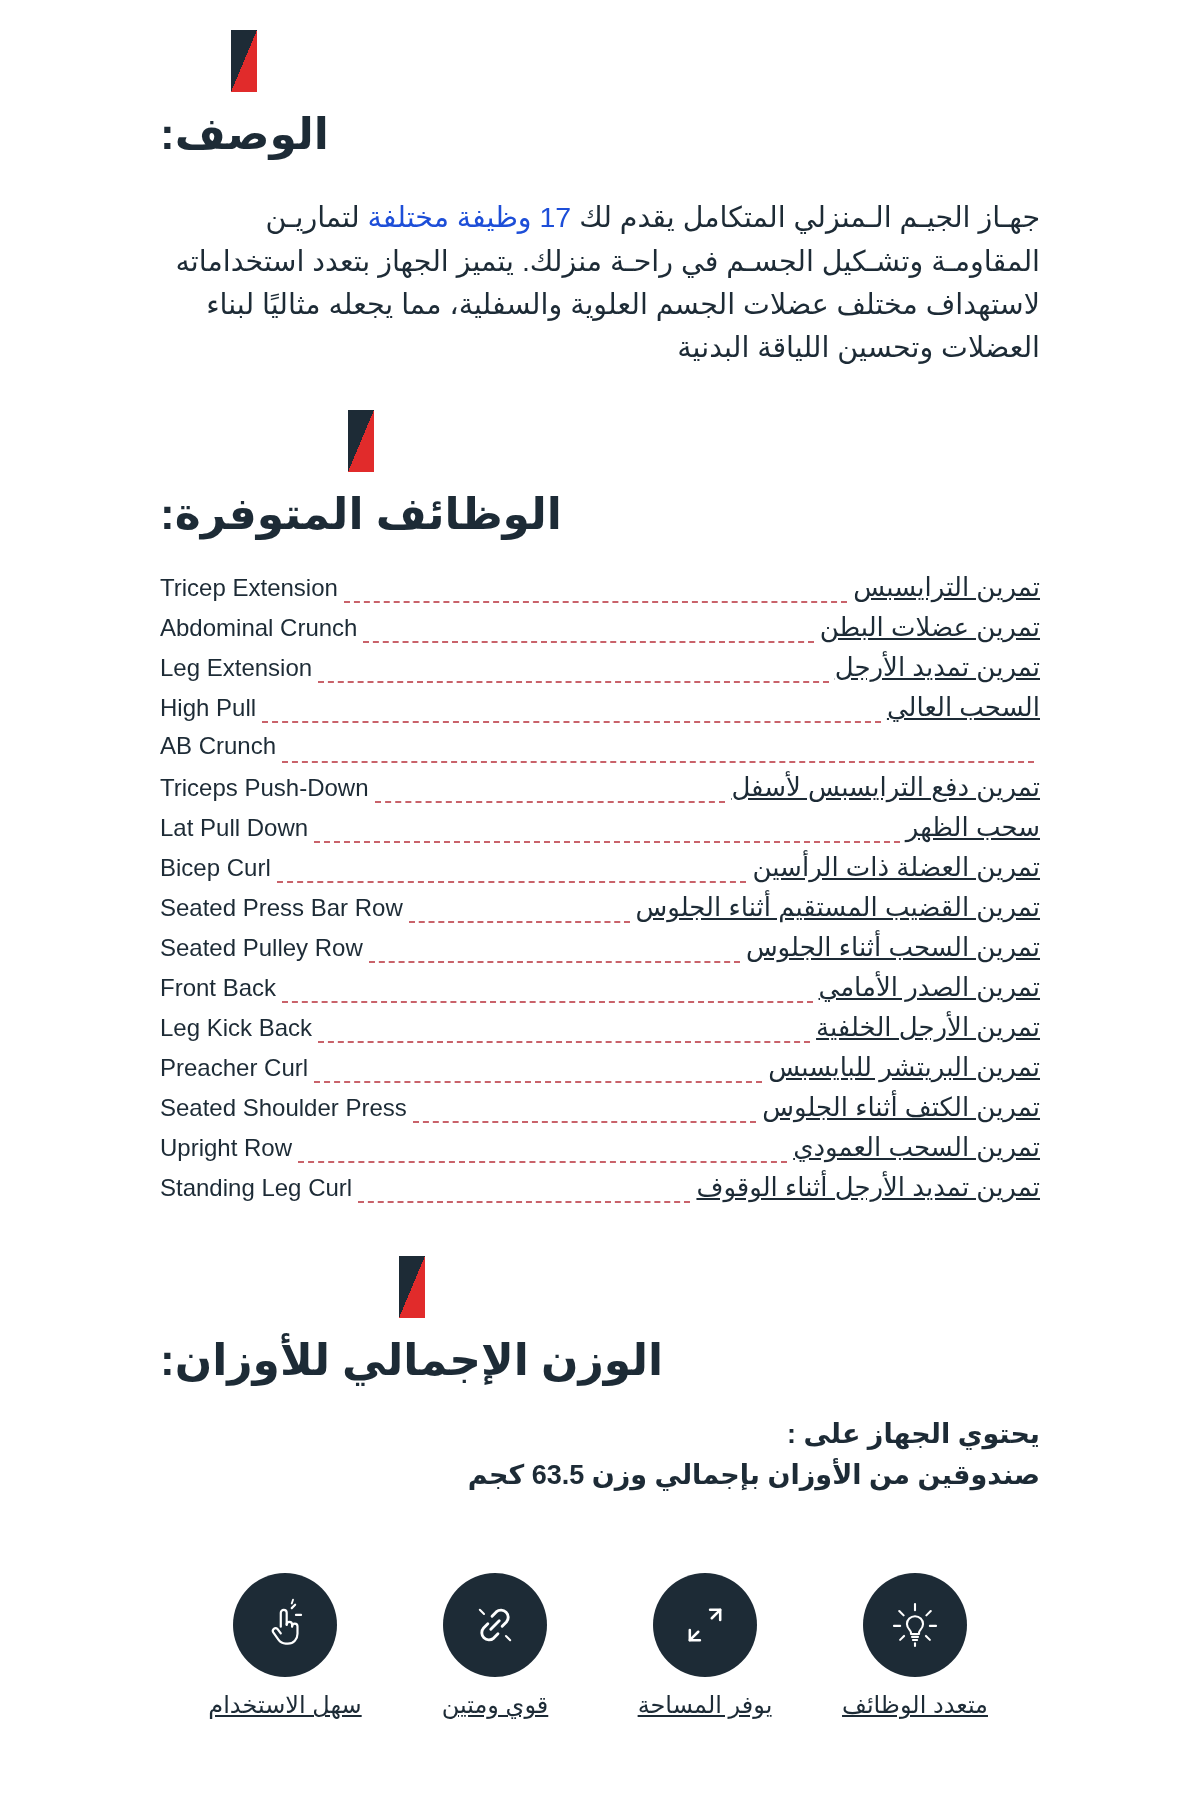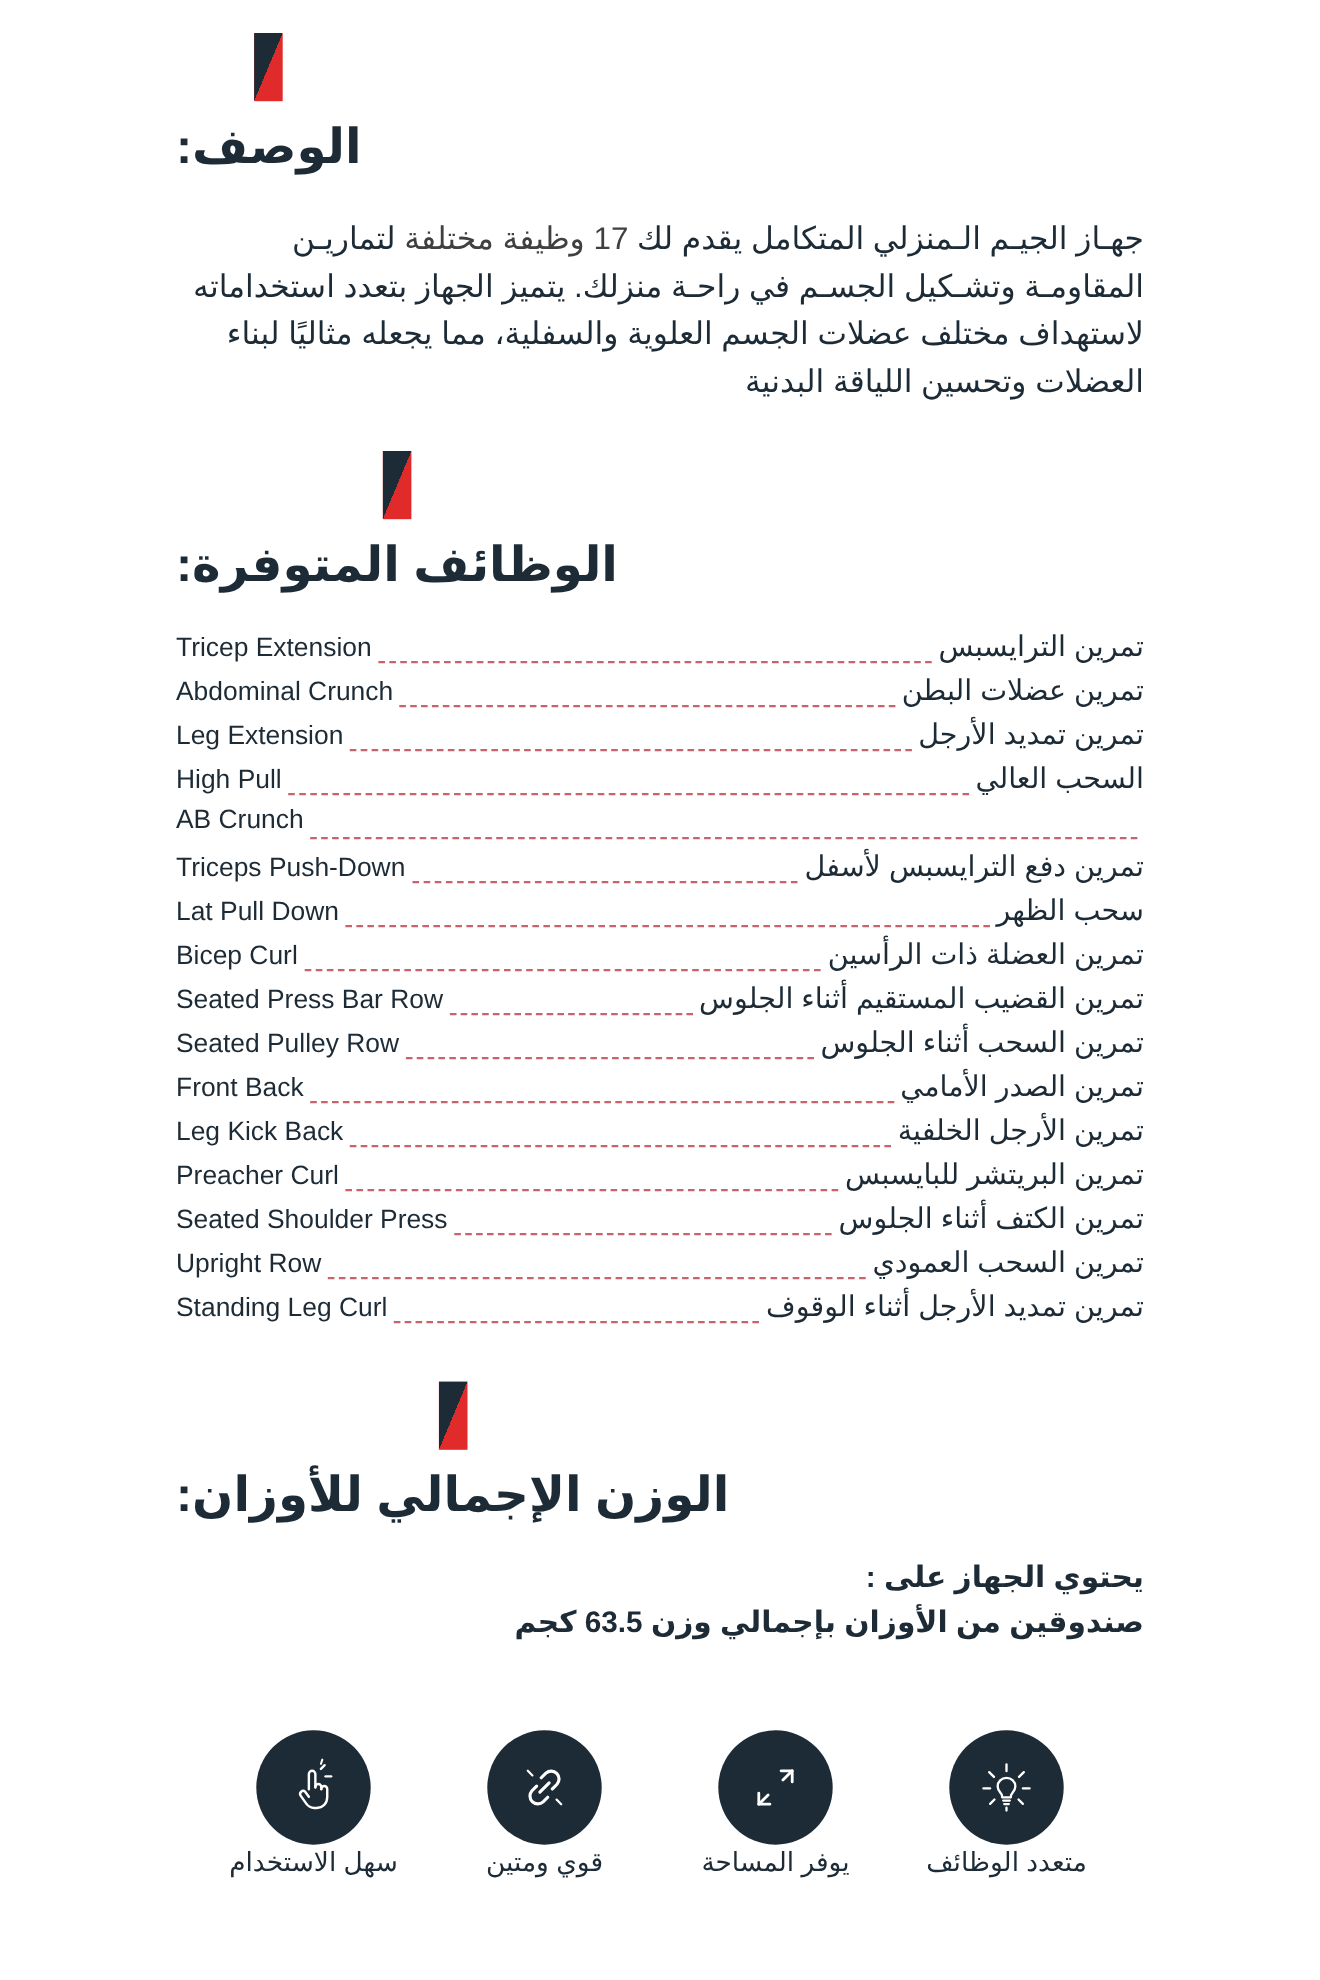--- a/index.html
+++ b/index.html
@@ -52,21 +52,21 @@
   
   .desc{
     margin:38px 160px 0 160px;
     text-align:right;
     direction:rtl;
     font-size:28.5px;
     line-height:1.52;
     color:#1d2b36;
     font-weight:400;
   }
-  .hl{color:#404040;}
+  .hl{color:#1d4ed8;}
 
   
   .func-list{
     margin:34px 160px 0 160px;
     direction:rtl;
   }
   .func-row{
     display:flex;
     flex-direction:row;
     align-items:baseline;
@@ -74,20 +74,21 @@
     height:40px;
     direction:rtl;
   }
   .ar-name{
     font-size:26px;
     color:#1d2b36;
     white-space:nowrap;
     direction:rtl;
     text-align:right;
     flex:0 0 auto;
+    text-decoration:underline;
   }
   .leader{
     flex:1 1 auto;
     min-width:4px;
     margin:0 6px;
     position:relative;
     height:1px;
     align-self:center;
     transform:translateY(9px);
   }
@@ -125,21 +126,22 @@
     align-items:flex-start;
     gap:60px;
     margin:78px 150px 0 150px;
     direction:rtl;
   }
   .feature{
     width:150px;
     display:flex;
     flex-direction:column;
     align-items:center;
-    gap:2px;
+    gap:14px;
+    text-decoration:underline;
   }
   .badge{
     width:104px;height:104px;
     border-radius:50%;
     background:#1d2b36;
     display:flex;
     align-items:center;
     justify-content:center;
   }
   .badge svg{display:block;}

